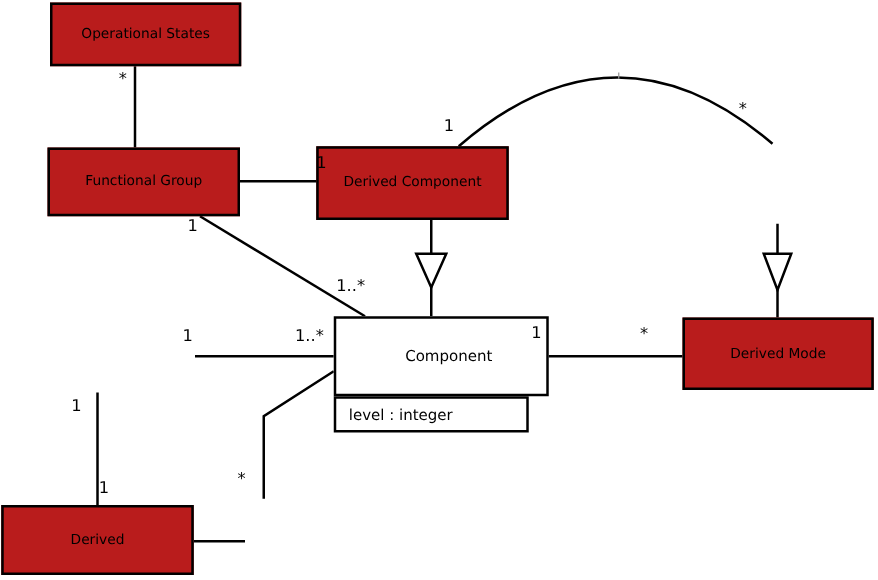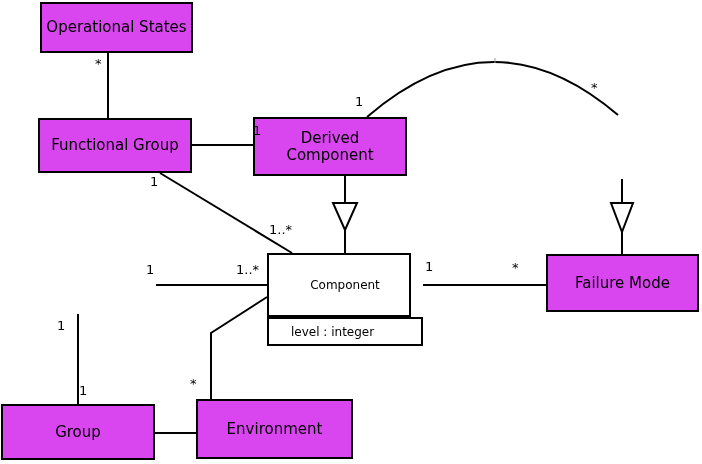--- a/index.html
+++ b/index.html
@@ -8,54 +8,54 @@
     width:702px;height:464px;
     background:#ffffff;
     font-family:"DejaVu Sans", sans-serif;
     color:#000;
     overflow:hidden;
   }
   .edges{position:absolute;left:0;top:0;width:702px;height:464px;}
   .node{
     position:absolute;
     box-sizing:border-box;
-    background:#d946ef;
+    background:#b91c1c;
     border:2px solid #000;
     display:flex;align-items:center;justify-content:center;
-    font-size:15px;
+    font-size:11px;
     text-align:center;
     line-height:1.1;
   }
   .compartment-box{
     position:absolute;
     box-sizing:border-box;
   }
   .compartment{
     box-sizing:border-box;
     background:#ffffff;
     border:2px solid #000;
     display:flex;align-items:center;
     font-size:12px;
   }
   .compartment.name{justify-content:center;}
-  .compartment.attr{justify-content:flex-start;padding-left:22px;}
+  .compartment.attr{justify-content:flex-start;padding-left:10px;}
   .mult{
     position:absolute;
     font-size:13px;
     line-height:13px;
     white-space:nowrap;
   }
   
   #n-os  {left:40px;  top:2px;   width:153px; height:51px;}
   #n-fg  {left:38px;  top:118px; width:154px; height:55px;}
   #n-dc  {left:253px; top:117px; width:154px; height:59px;}
   #n-dfm {left:543px; top:115px; width:154px; height:64px;}
   #n-pl  {left:1px;   top:256px; width:155px; height:58px;}
   #n-comp{left:267px; top:253px; width:156px;}
-  #n-comp .name{width:144px;height:64px;padding-left:12px;}
+  #n-comp .name{width:172px;height:64px;padding-left:12px;}
   #n-comp .attr{width:156px;height:29px;}
   #n-fm  {left:546px; top:254px; width:153px; height:58px;}
   #n-sys {left:1px;   top:404px; width:154px; height:56px;}
   #n-env {left:196px; top:399px; width:157px; height:60px;}
   
   #m-os-fg    {left:95px;  top:57px;}
   #m-fg-dc    {left:253px; top:124px;}
   #m-dc-arc   {left:355px; top:95px;}
   #m-dfm-arc  {left:591px; top:81px;}
   #m-fg-comp1 {left:150px; top:175px;}
@@ -120,30 +120,27 @@
   <div class="compartment-box" id="n-comp">
     <div class="compartment name">
       <span>Component</span>
     </div>
     <div class="compartment attr">
       <span>level : integer</span>
     </div>
   </div>
 
   <div class="node" id="n-fm">
-    <span>Failure Mode</span>
+    <span>Derived Mode</span>
   </div>
 
   <div class="node" id="n-sys">
-    <span>Group</span>
+    <span>Derived</span>
   </div>
 
-  <div class="node" id="n-env">
-    <span>Environment</span>
-  </div>
 
   <div class="mult" id="m-os-fg">*</div>
   <div class="mult" id="m-fg-dc">1</div>
   <div class="mult" id="m-dc-arc">1</div>
   <div class="mult" id="m-dfm-arc">*</div>
   <div class="mult" id="m-fg-comp1">1</div>
   <div class="mult" id="m-fg-compN">1..*</div>
   <div class="mult" id="m-pl-comp1">1</div>
   <div class="mult" id="m-pl-compN">1..*</div>
   <div class="mult" id="m-comp-fm1">1</div>

